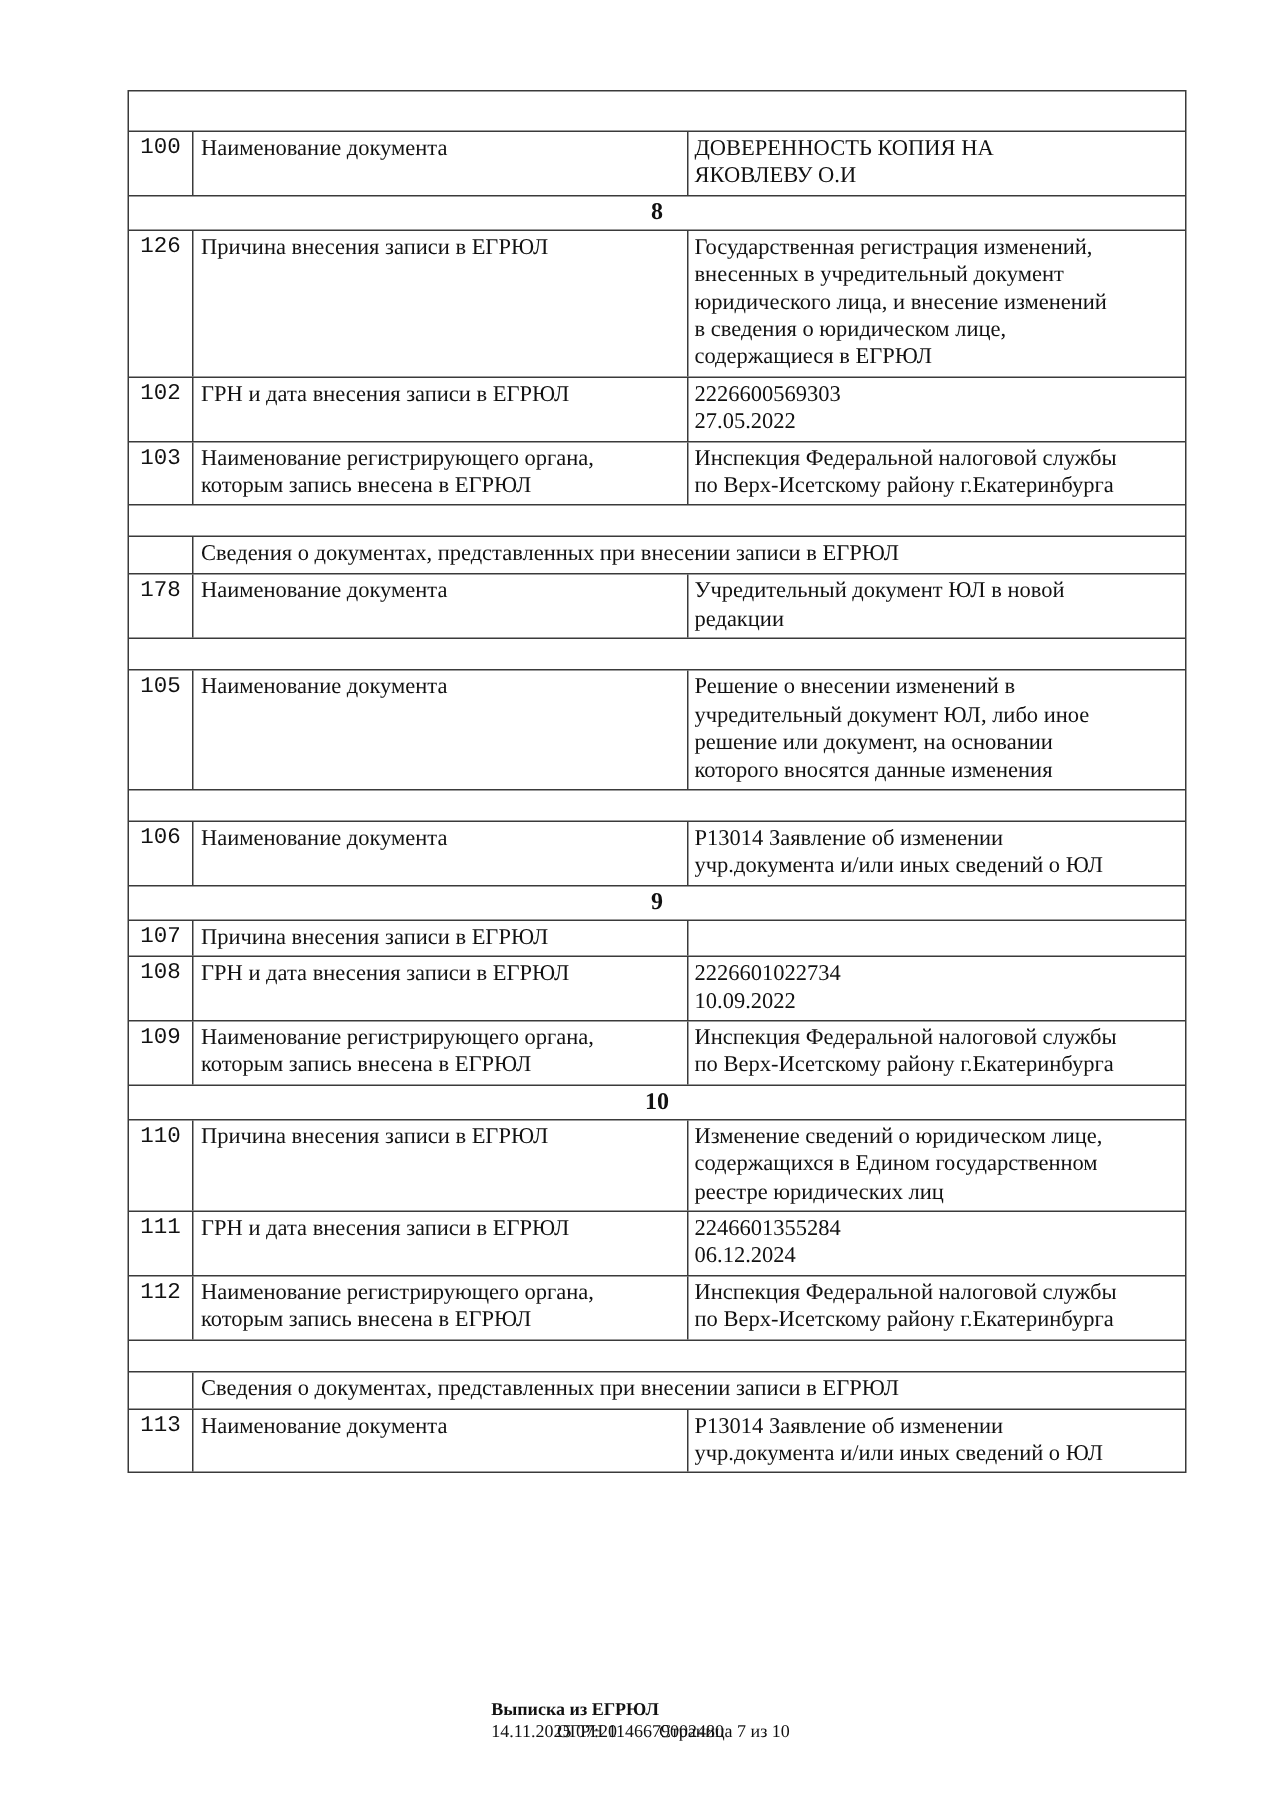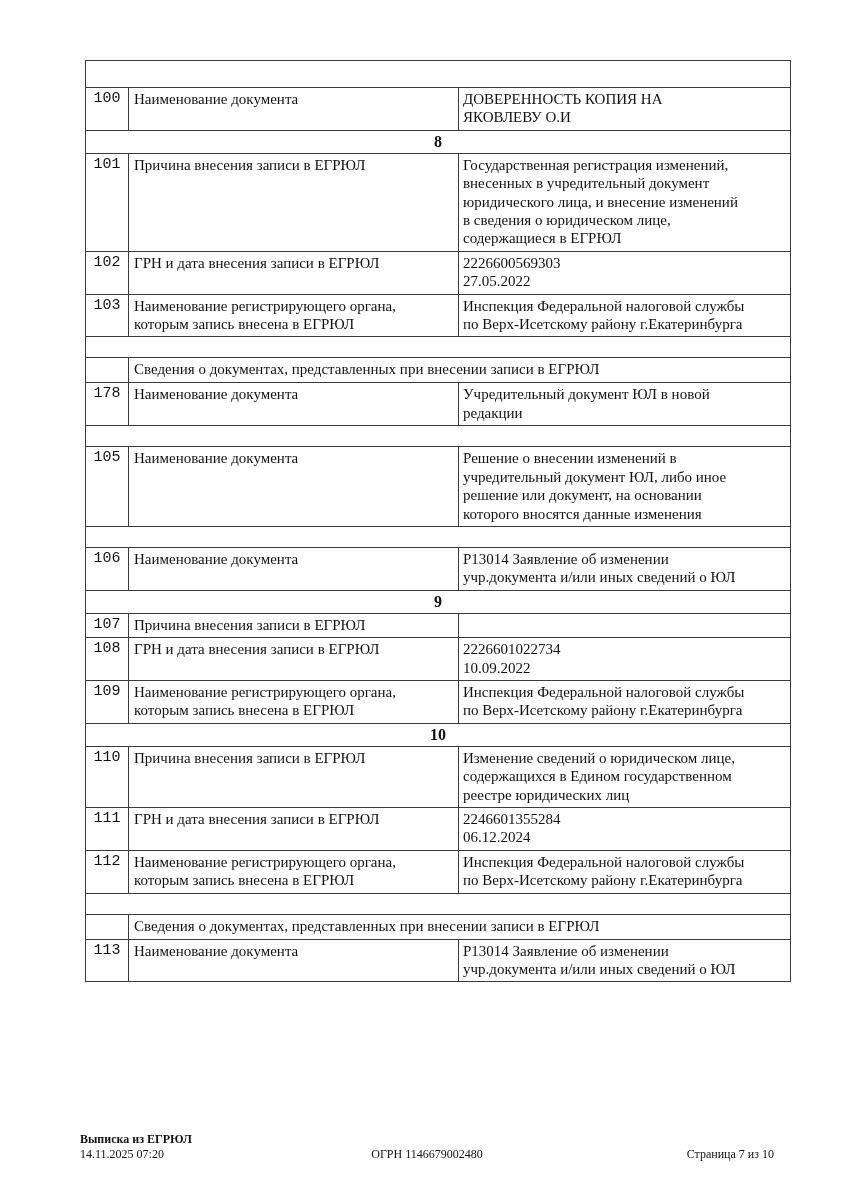--- a/index.html
+++ b/index.html
@@ -67,21 +67,21 @@
   }
   .row.subheader .cell.sub-text {
     flex: 1 1 auto;
     padding: 2px 4px 3px 5px;
   }
   .footer {
     position: absolute;
     left: 80px; right: 74px;
     top: 1132px;
     display: flex;
-    justify-content: space-between;
+    justify-content: center;
     align-items: flex-end;
     font-size: 12px;
     line-height: 14.5px;
   }
   .footer .f-left .f-title { font-weight: bold; }
   .footer .f-center {
     position: absolute;
     left: 0; right: 0;
     bottom: 0;
     text-align: center;
@@ -97,21 +97,21 @@
     <div class="row entry">
       <div class="cell num">100</div>
       <div class="cell label">Наименование документа</div>
       <div class="cell value">ДОВЕРЕННОСТЬ КОПИЯ НА
 ЯКОВЛЕВУ О.И</div>
     </div>
     <div class="row section">
       <div class="cell sec-num">8</div>
     </div>
     <div class="row entry">
-      <div class="cell num">101</div>
+      <div class="cell num">126</div>
       <div class="cell label">Причина внесения записи в ЕГРЮЛ</div>
       <div class="cell value">Государственная регистрация изменений,
 внесенных в учредительный документ
 юридического лица, и внесение изменений
 в сведения о юридическом лице,
 содержащиеся в ЕГРЮЛ</div>
     </div>
     <div class="row entry">
       <div class="cell num">102</div>
       <div class="cell label">ГРН и дата внесения записи в ЕГРЮЛ</div>

